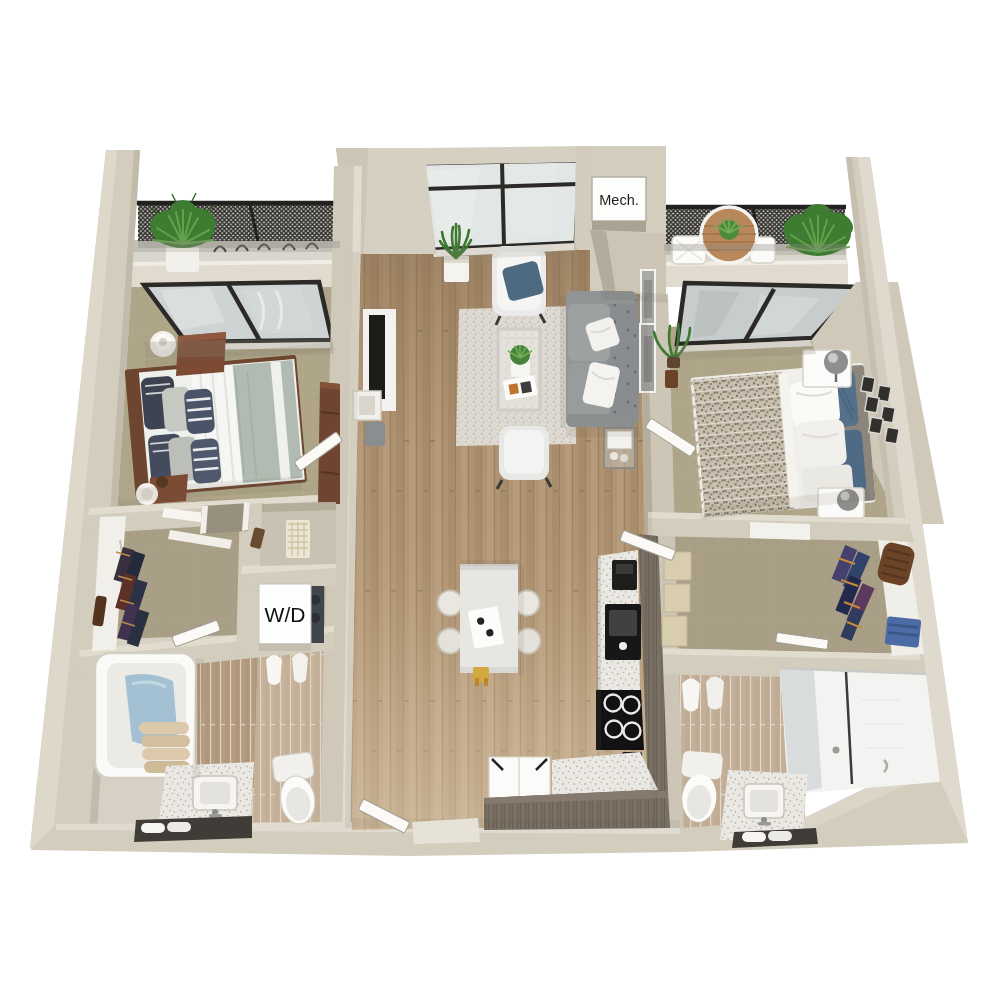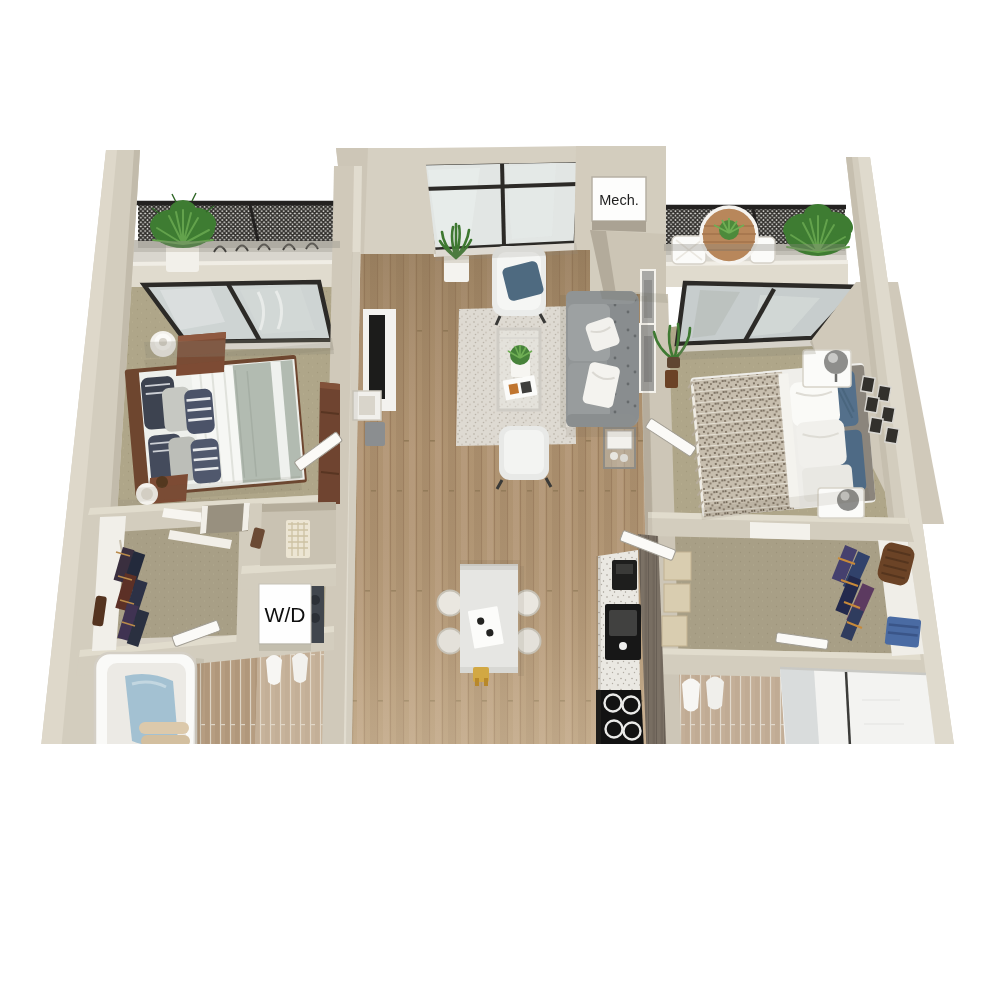--- a/index.html
+++ b/index.html
@@ -1,16 +1,16 @@
 <!DOCTYPE html>
 <html><head>
 <meta charset="utf-8">
 <style>
   html,body{margin:0;padding:0;background:#ffffff;}
-  #stage{width:1000px;height:744px;position:relative;font-family:"Liberation Sans",sans-serif;text-decoration:underline;}
+  #stage{width:1000px;height:1000px;position:relative;font-family:"Liberation Sans",sans-serif;text-decoration:underline;}
   svg{display:block;}
   text{font-family:"Liberation Sans",sans-serif;}
 </style>
 </head>
 <body>
 <div id="stage">
 <svg width="1000" height="1000" viewBox="0 0 1000 1000">
 <defs>
   <pattern id="wood" width="26" height="260" patternUnits="userSpaceOnUse">
     <rect width="26" height="260" fill="#b19573"></rect>

